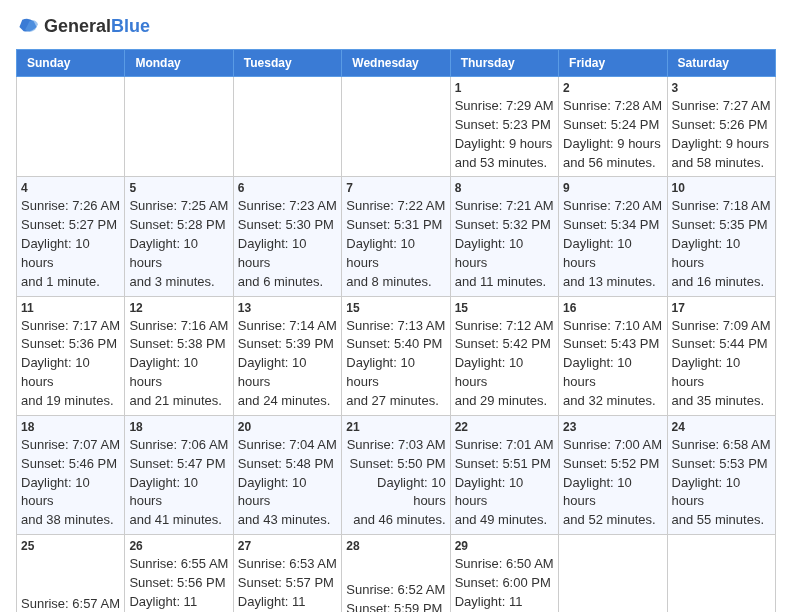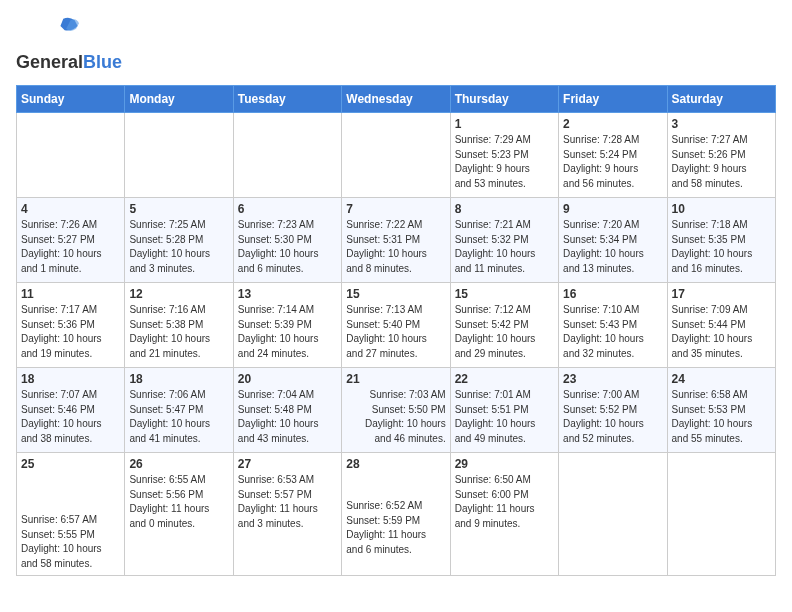--- a/index.html
+++ b/index.html
@@ -12,22 +12,21 @@
     }
     .header-section {
       display: flex;
       align-items: flex-start;
       justify-content: space-between;
       margin-bottom: 12px;
     }
     .logo {
       display: flex;
       align-items: center;
-      gap: 16px;
-      flex-direction: column;
+      gap: 4px;
     }
     .logo-icon {
       width: 24px;
       height: 20px;
     }
     .title-section {
       text-align: right;
     }
     .month-title {
       font-size: 36px;
@@ -41,21 +40,21 @@
     table {
       width: 100%;
       border-collapse: collapse;
       table-layout: fixed;
     }
     thead tr th {
       background-color: #3a7bd5;
       color: #fff;
       font-size: 12px;
       font-weight: bold;
-      padding: 6px 4px;
+      padding: 6px 10px;
       text-align: left;
       border: 1px solid #5a9be5;
     }
     tbody tr td {
       border: 1px solid #ccc;
       vertical-align: top;
       padding: 4px;
       font-size: 10.5px;
       color: #333;
       height: 85px;
@@ -65,21 +64,21 @@
     }
     tbody tr:nth-child(odd) td {
       background-color: #fff;
     }
     .day-number {
       font-weight: bold;
       font-size: 12px;
       margin-bottom: 2px;
     }
     .day-info {
-      font-size: 10px;
+      font-size: 13px;
       line-height: 1.45;
       color: #333;
     }
     .empty-cell {
       background-color: #f9f9f9;
     }
   </style>
 </head>
 <body>
 

